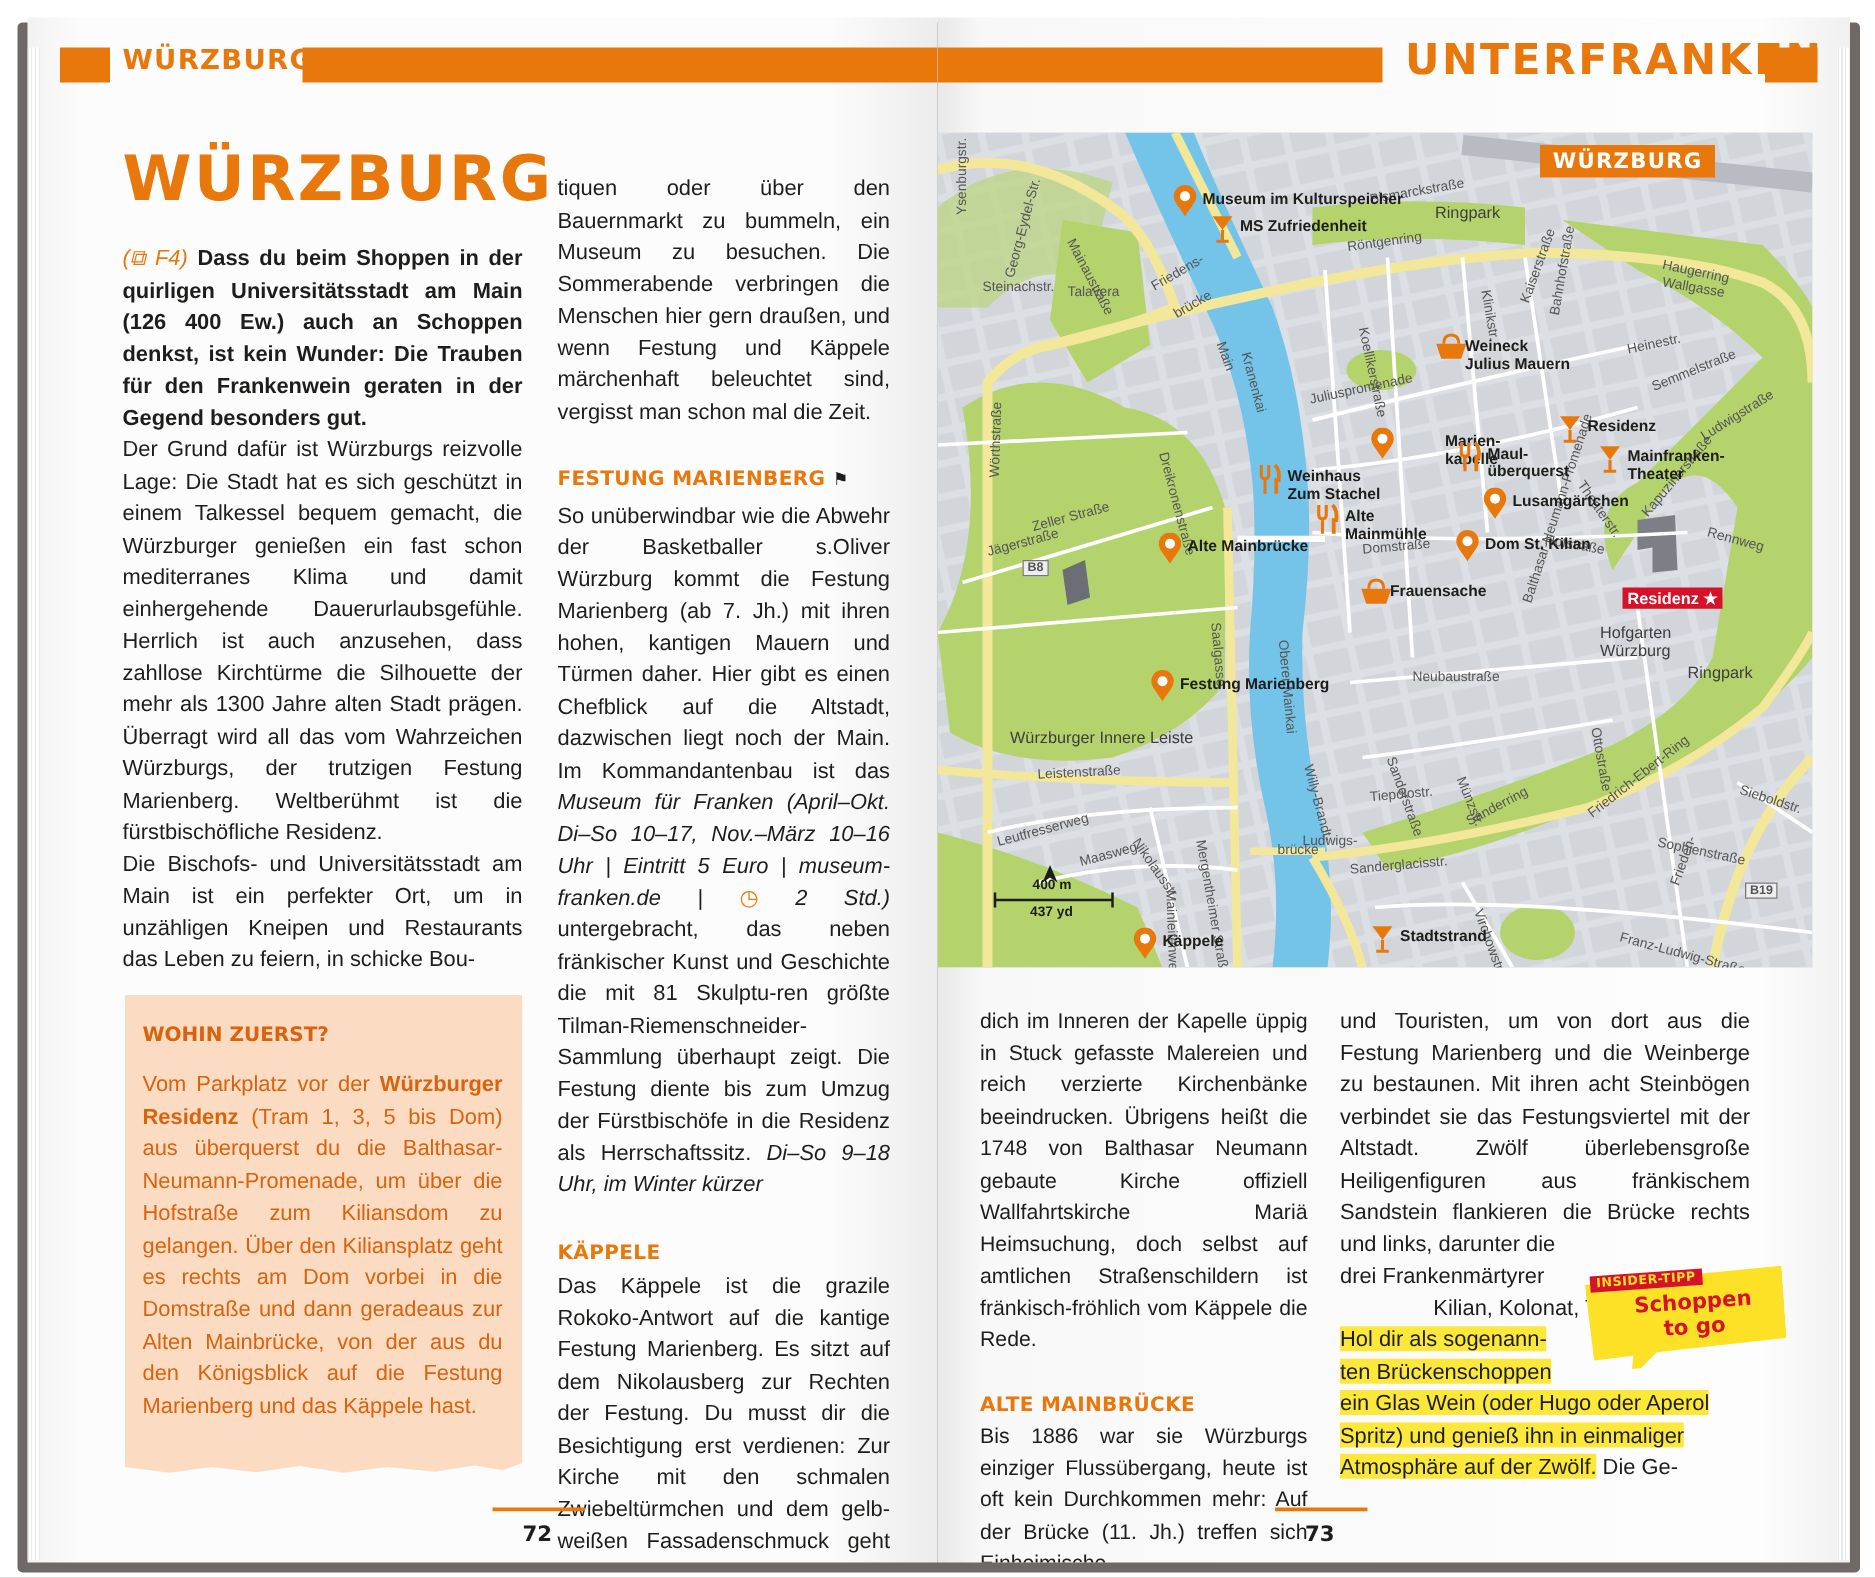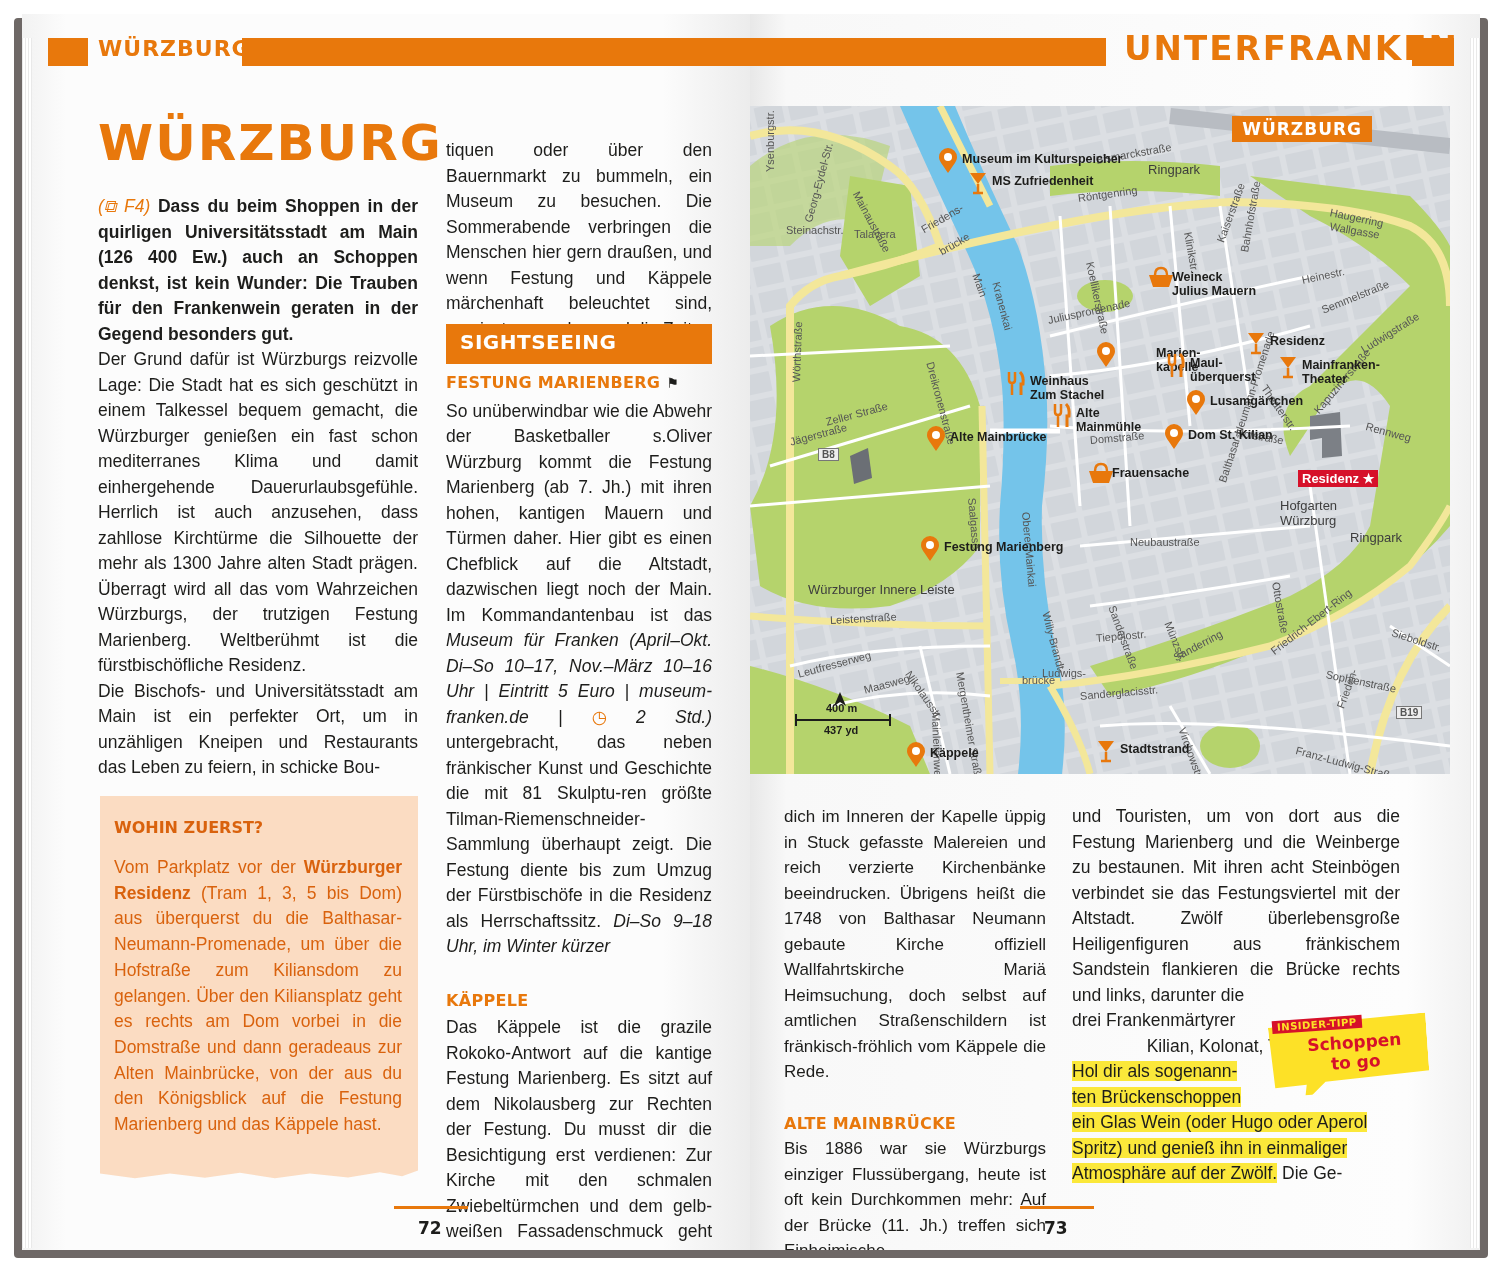--- a/index.html
+++ b/index.html
@@ -79,21 +79,20 @@
     <div class="tip-title">WOHIN ZUERST?</div>
     <div class="tip-text">
       <span>Vom Parkplatz vor der </span><span class="bold">Würzburger Residenz</span><span> (Tram 1, 3, 5 bis Dom) aus überquerst du die Balthasar-Neumann-Promenade, um über die Hofstraße zum Kiliansdom zu gelangen. Über den Kiliansplatz geht es rechts am Dom vorbei in die Domstraße und dann geradeaus zur Alten Mainbrücke, von der aus du den Königsblick auf die Festung Marienberg und das Käppele hast.</span>
     </div>
   </div>
 
   <div class="col cond" style="left:424px; top:104px; width:266px;margin-top:20px;">
     <p>tiquen oder über den Bauernmarkt zu bummeln, ein Museum zu besuchen. Die Sommerabende verbringen die Menschen hier gern draußen, und wenn Festung und Käppele märchenhaft beleuchtet sind, vergisst man schon mal die Zeit.</p>
   </div>
 
-  <div class="section-bar" style="left:424px; top:310px; width:266px; height:40px;">SIGHTSEEING</div>
 
   <div class="col cond" style="left:424px; top:356px; width:266px;">
     <div class="subhead">
       <span>FESTUNG MARIENBERG</span>
       <span style="color:#1d1d1b; font-size:14px;">⚑</span>
     </div>
     <p style="margin-top:2px;">
       <span>So unüberwindbar wie die Abwehr der Basketballer s.Oliver Würzburg kommt die Festung Marienberg (ab 7. Jh.) mit ihren hohen, kantigen Mauern und Türmen daher. Hier gibt es einen Chefblick auf die Altstadt, dazwischen liegt noch der Main. Im Kommandantenbau ist das </span><span class="ital">Museum für Franken (April–Okt. Di–So 10–17, Nov.–März 10–16 Uhr | Eintritt 5 Euro | museum-franken.de | </span><span class="orange">◷</span><span class="ital"> 2 Std.)</span><span> untergebracht, das neben fränkischer Kunst und Geschichte die mit 81 Skulptu-ren größte Tilman-Riemenschneider-Sammlung überhaupt zeigt. Die Festung diente bis zum Umzug der Fürstbischöfe in die Residenz als Herrschaftssitz. </span><span class="ital">Di–So 9–18 Uhr, im Winter kürzer</span>
     </p>
 

